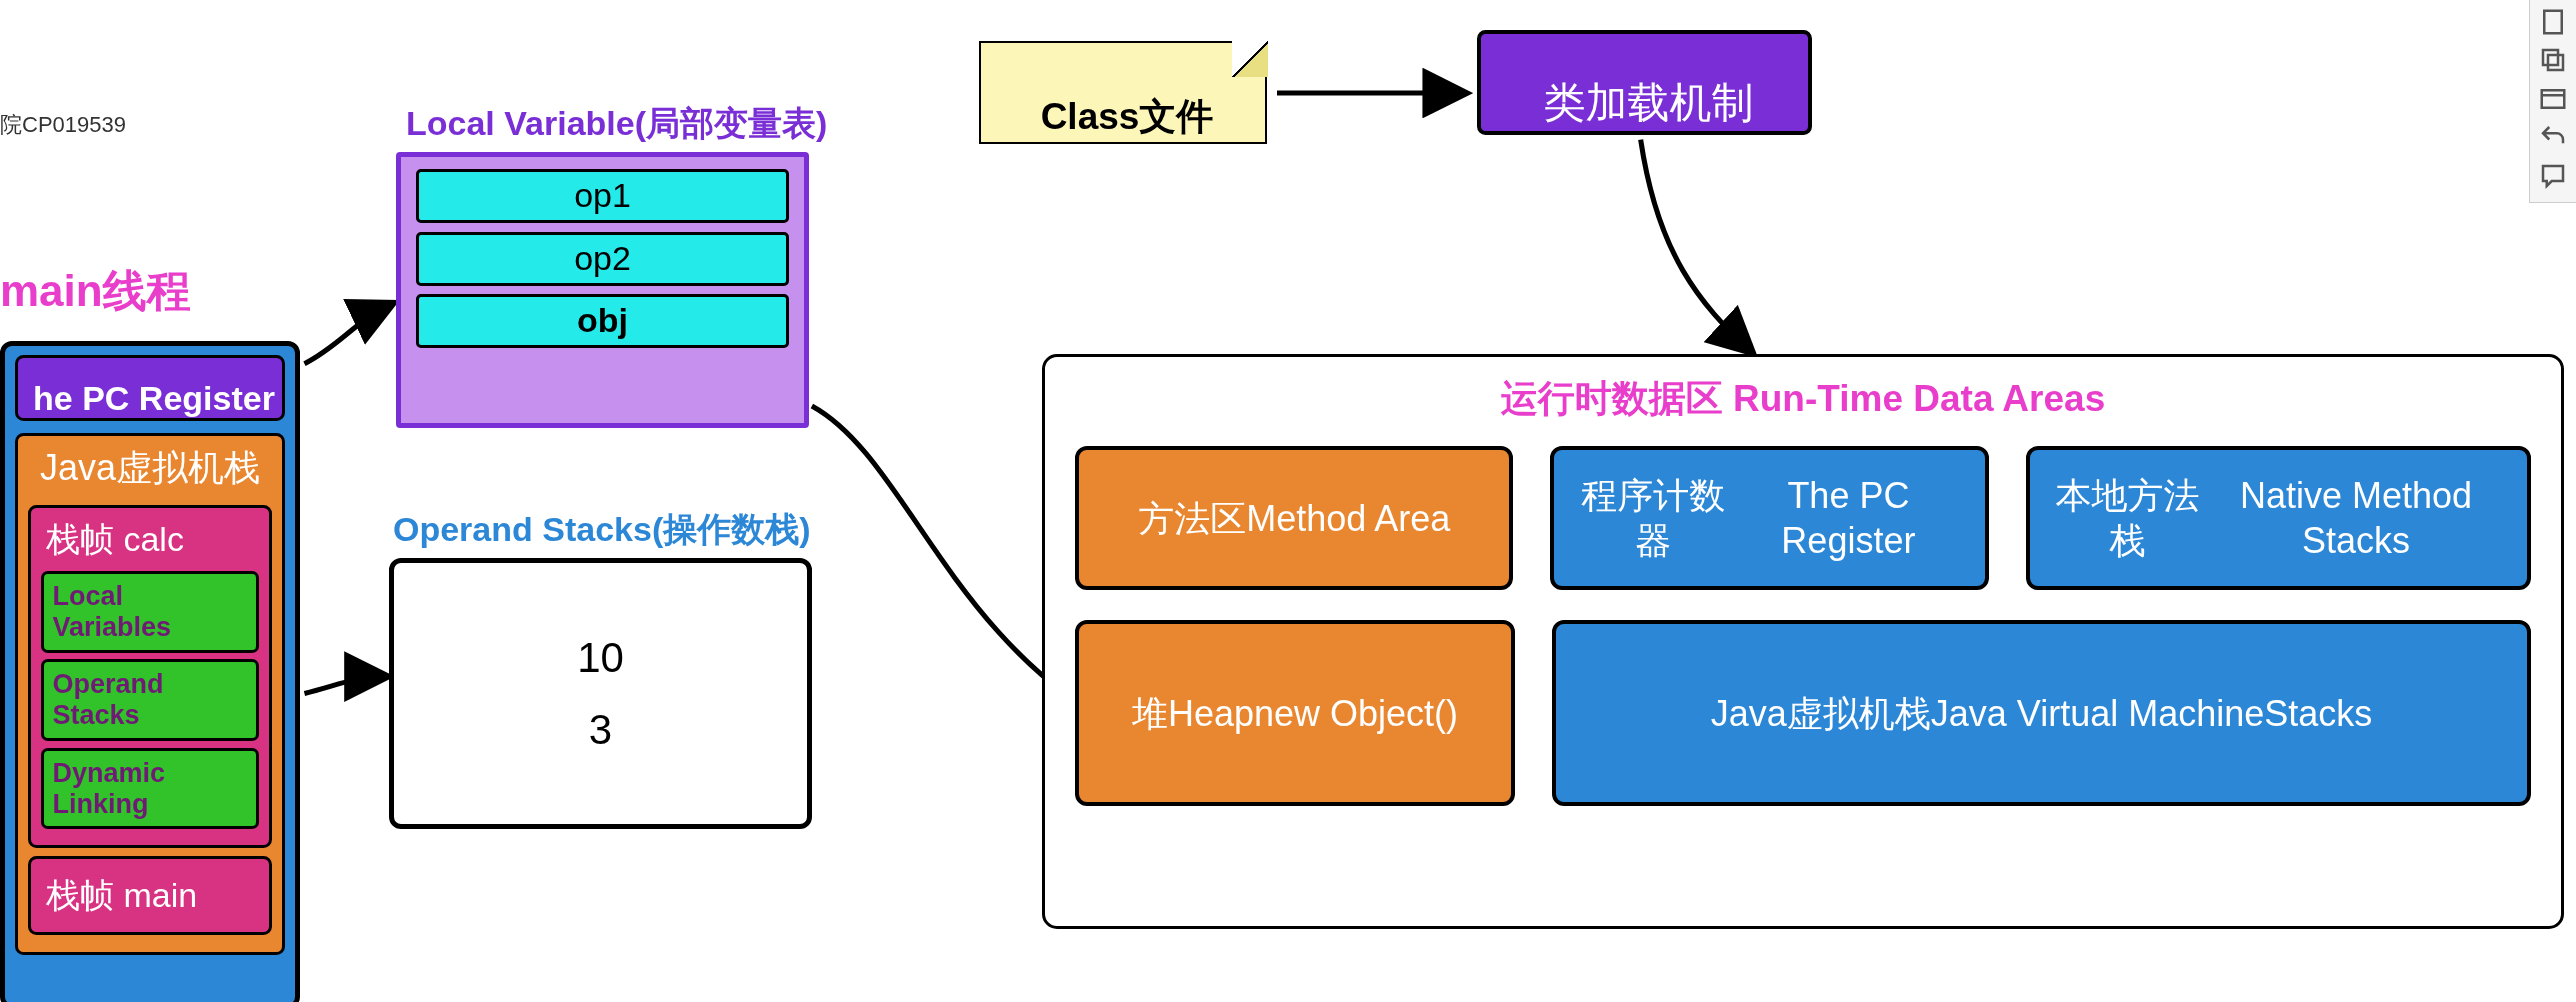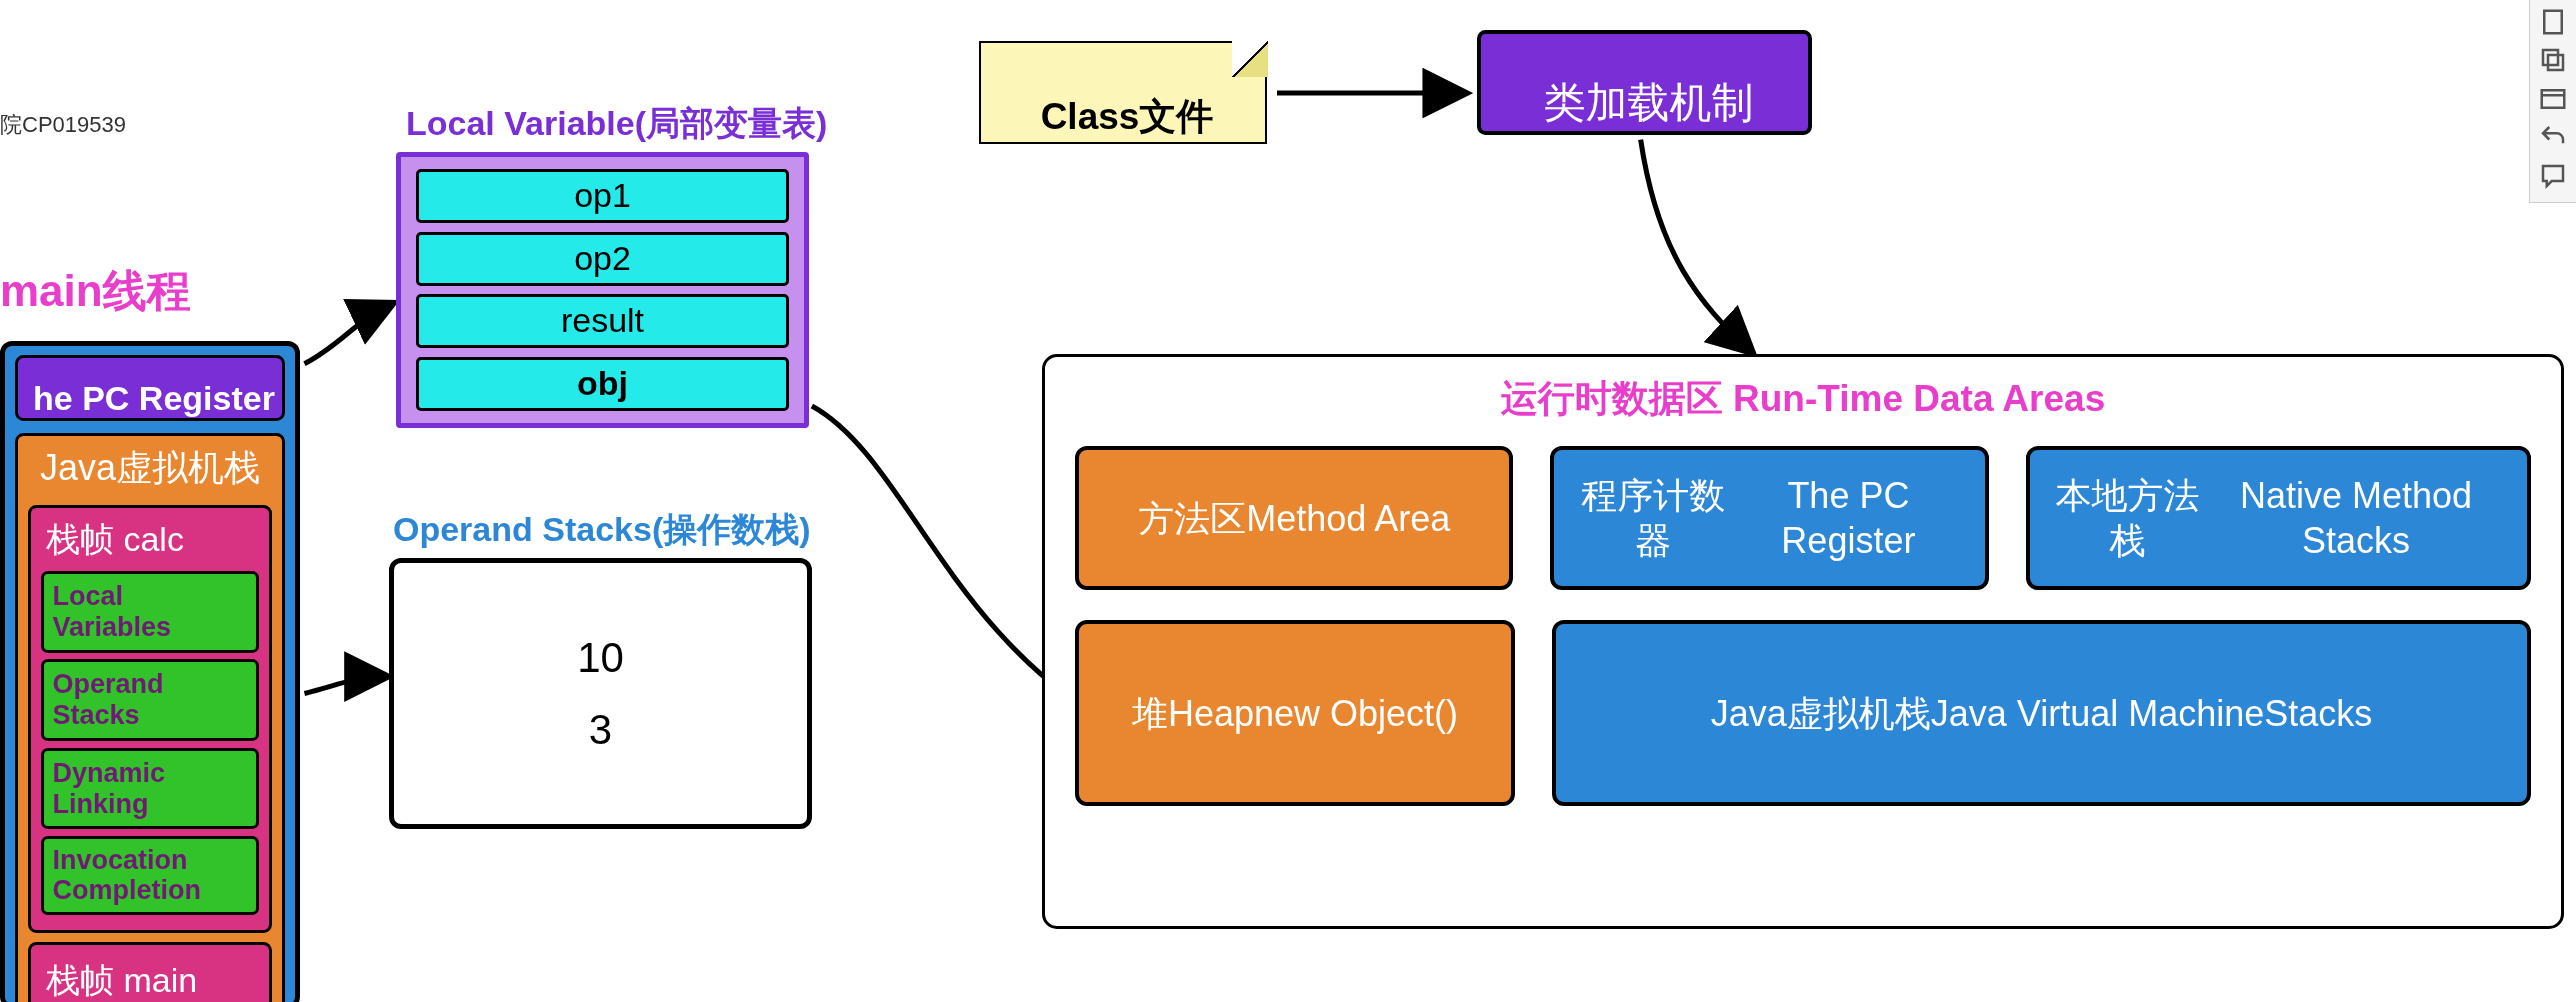--- a/index.html
+++ b/index.html
@@ -138,33 +138,31 @@
 
 <div class="abs thread-box">
   <div class="pc-reg center">he PC Register</div>
   <div class="jvm-stack">
     <div class="jvm-stack-title">Java虚拟机栈</div>
     <div class="frame">
       <div class="frame-title">栈帧  calc</div>
       <div class="frame-sub">Local Variables</div>
       <div class="frame-sub">Operand Stacks</div>
       <div class="frame-sub">Dynamic Linking</div>
-      <div class="frame-sub" style="line-height:1.1;">Invocation Completion</div>
     </div>
     <div class="frame frame-main">
       <div class="frame-title" style="margin-bottom:0;">栈帧  main</div>
     </div>
   </div>
 </div>
 
 <div class="abs lvt-title">Local Variable(局部变量表)</div>
 <div class="abs lvt-box">
   <div class="lvt-cell">op1</div>
   <div class="lvt-cell">op2</div>
-  <div class="lvt-cell">result</div>
   <div class="lvt-cell red">obj</div>
 </div>
 
 <div class="abs ops-title">Operand Stacks(操作数栈)</div>
 <div class="abs ops-box">
   <div>10</div>
   <div>3</div>
 </div>
 
 <div class="abs note center">

